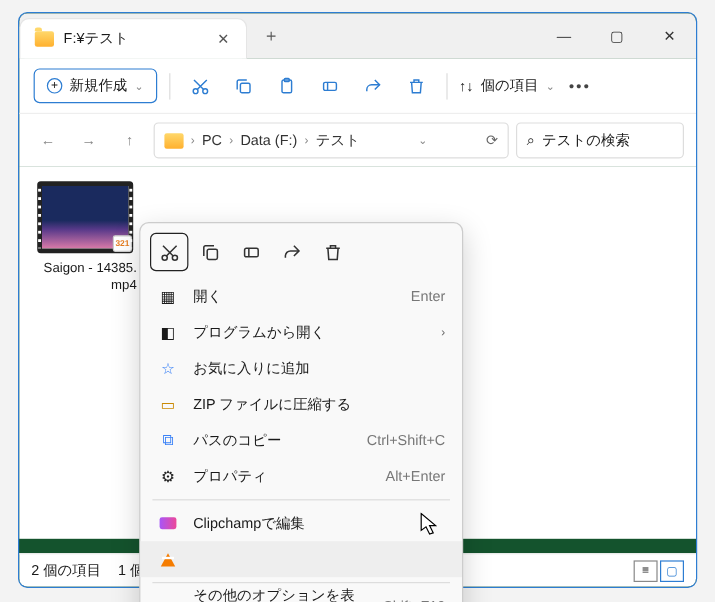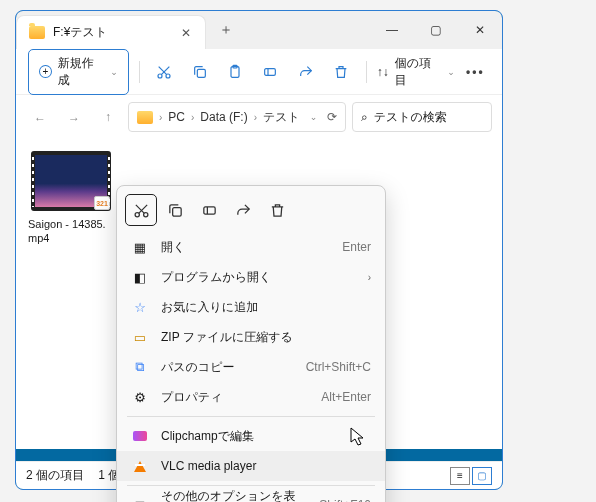--- a/index.html
+++ b/index.html
@@ -1,17 +1,17 @@
 <!DOCTYPE html>
 <html><head>
 <meta charset="utf-8">
 <style>
 *{box-sizing:border-box;margin:0;padding:0;font-family:"Segoe UI","Yu Gothic UI",sans-serif;font-size:12px;color:#1a1a1a}
 body{background:#f3f3f3;width:596px;height:502px;position:relative;overflow:hidden}
-.window{position:absolute;left:15px;top:10px;width:488px;height:480px;background:#0369a1;border:1px solid #2d7dd2;border-radius:8px;overflow:hidden}
+.window{position:absolute;left:15px;top:10px;width:566px;height:480px;background:#14532d;border:1px solid #2d7dd2;border-radius:8px;overflow:hidden}
 .titlebar{height:38px;background:#f0f0f0;display:flex;align-items:stretch}
 .tab{display:flex;align-items:center;gap:8px;background:#fff;border-radius:8px 8px 0 0;padding:0 12px;margin-top:4px;min-width:190px;border:1px solid #e5e5e5;border-bottom:none}
 .tab .folder-ico{width:16px;height:13px;background:linear-gradient(#ffd86b,#ffb02e);border-radius:2px;position:relative}
 .tab .folder-ico:before{content:"";position:absolute;left:0;top:-3px;width:6px;height:3px;background:#ffd86b;border-radius:2px 2px 0 0}
 .tab .title{flex:1;font-size:12px}
 .tab .close{width:14px;text-align:center;color:#555;cursor:pointer}
 .newtab{width:40px;display:flex;align-items:center;justify-content:center;color:#555;font-size:14px;cursor:pointer}
 .winbtns{margin-left:auto;display:flex}
 .winbtns div{width:44px;display:flex;align-items:center;justify-content:center;color:#333;font-size:12px;cursor:pointer}
 .toolbar{height:46px;display:flex;align-items:center;padding:0 12px;gap:6px;border-bottom:1px solid #eee;background:#fff}
@@ -25,21 +25,21 @@
 .dots{letter-spacing:2px;font-weight:bold;color:#444;cursor:pointer}
 .navbar{height:44px;display:flex;align-items:center;padding:0 10px;gap:6px;background:#fff}
 .navbtn{width:28px;height:28px;display:flex;align-items:center;justify-content:center;color:#888;cursor:pointer}
 .addr{flex:1;display:flex;align-items:center;gap:6px;height:30px;border:1px solid #ddd;border-radius:4px;padding:0 8px}
 .addr .folder-ico{width:16px;height:13px;background:linear-gradient(#ffd86b,#ffb02e);border-radius:2px}
 .crumb{color:#333}
 .csep{color:#888;font-size:10px}
 .refresh{margin-left:auto;color:#666;cursor:pointer}
 .search{width:140px;height:30px;border:1px solid #ddd;border-radius:4px;display:flex;align-items:center;gap:6px;padding:0 8px;color:#888}
 .content{position:relative;height:310px;background:#fff;padding:12px}
-.fileitem{width:86px;text-align:left}
+.fileitem{width:86px;text-align:right}
 .thumb{width:80px;height:60px;border:4px solid #222;border-radius:3px;background:linear-gradient(180deg,#1a2a5e 0%,#1a2a5e 55%,#5a3a8a 70%,#d97aa8 100%);position:relative;margin:0 auto 6px}
 .thumb:before,.thumb:after{content:"";position:absolute;top:0;bottom:0;width:4px;background-image:radial-gradient(circle,#fff 1.3px,transparent 1.3px);background-size:4px 7px}
 .thumb:before{left:-4px}
 .thumb:after{right:-4px}
 .mpc{position:absolute;right:-3px;bottom:-3px;width:16px;height:14px;background:#fff;border:1px solid #ccc;border-radius:2px;display:flex;align-items:center;justify-content:center;font-size:7px;color:#e67e22;font-weight:bold}
 .fname{font-size:11px;line-height:1.3;word-break:break-all}
 .statusbar{position:absolute;bottom:0;left:0;right:0;height:28px;border-top:1px solid #eee;display:flex;align-items:center;padding:0 10px;gap:14px;color:#555;background:#fff}
 .viewbtns{margin-left:auto;display:flex;gap:2px}
 .viewbtn{width:20px;height:18px;border:1px solid #888;display:flex;align-items:center;justify-content:center;font-size:10px}
 .viewbtn.active{border-color:#2d7dd2;color:#2d7dd2}
@@ -237,21 +237,20 @@
   <div class="mitem">
       <span class="micon">
         <div class="clip"></div>
       </span>
       <span class="mlabel">Clipchampで編集</span>
     </div>
   <div class="mitem hover">
       <span class="micon">
         <div class="vlc"></div>
       </span>
-      <span class="mlabel">VLC media player</span>
     </div>
   <div class="mdiv"></div>
   <div class="mitem">
       <span class="micon">⊡</span>
       <span class="mlabel">その他のオプションを表示</span>
       <span class="mshort">Shift+F10</span>
     </div>
 </div>
 
 <svg class="cursor" width="16" height="20" viewBox="0 0 16 20">

